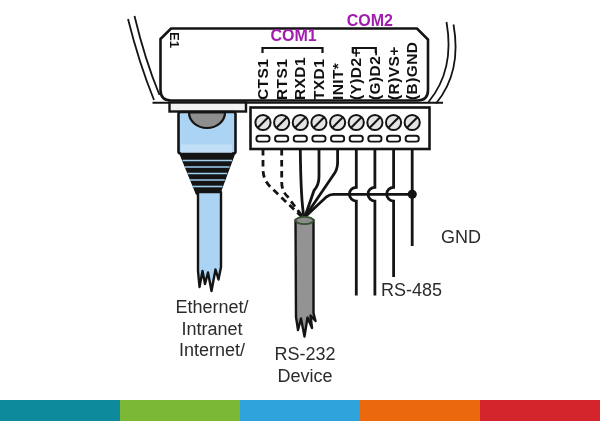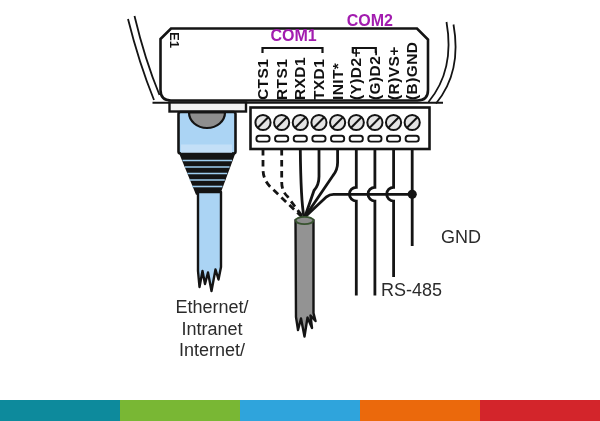--- a/index.html
+++ b/index.html
@@ -132,20 +132,24 @@
       <div class="tlabel" style="left: 386.55px; top: 99.5px;">(R)VS+</div>
       <div class="tlabel" style="left: 405.2px; top: 99.5px;">(B)GND</div>
     </div>
 
   <div class="txt biglabel" style="left:212px;top:297px;">
     <span>Ethernet/</span>
     <span>Intranet</span>
     <span>Internet/</span>
   </div>
 
+  <div class="txt biglabel" style="left:305px;top:344px;">
+    <span>RS-232</span>
+    <span>Device</span>
+  </div>
 
   <div class="txt biglabel" style="left:371.5px;top:280px;margin-left:40px;">
     <span>RS-485</span>
   </div>
 
   <div class="txt plain" style="left:441px;top:227px;">GND</div>
 
   <div class="stripe" style="left: 0px; background: rgb(13, 138, 156);"></div>
   <div class="stripe" style="left: 120px; background: rgb(121, 183, 52);"></div>
   <div class="stripe" style="left: 240px; background: rgb(47, 164, 220);"></div>

